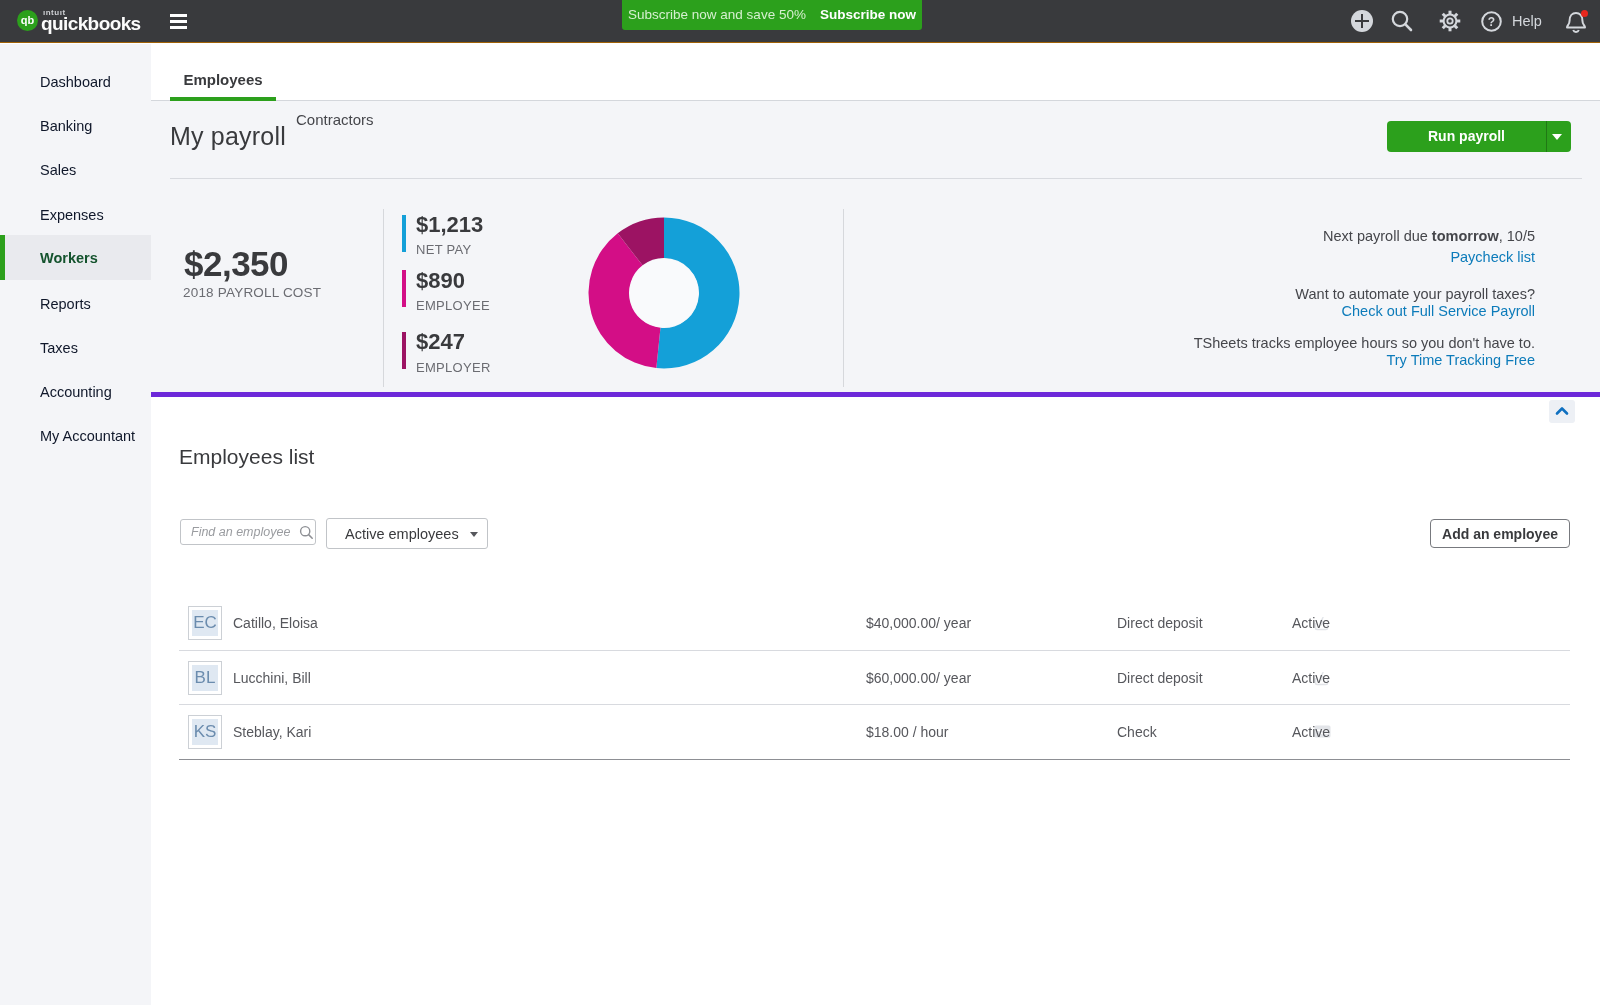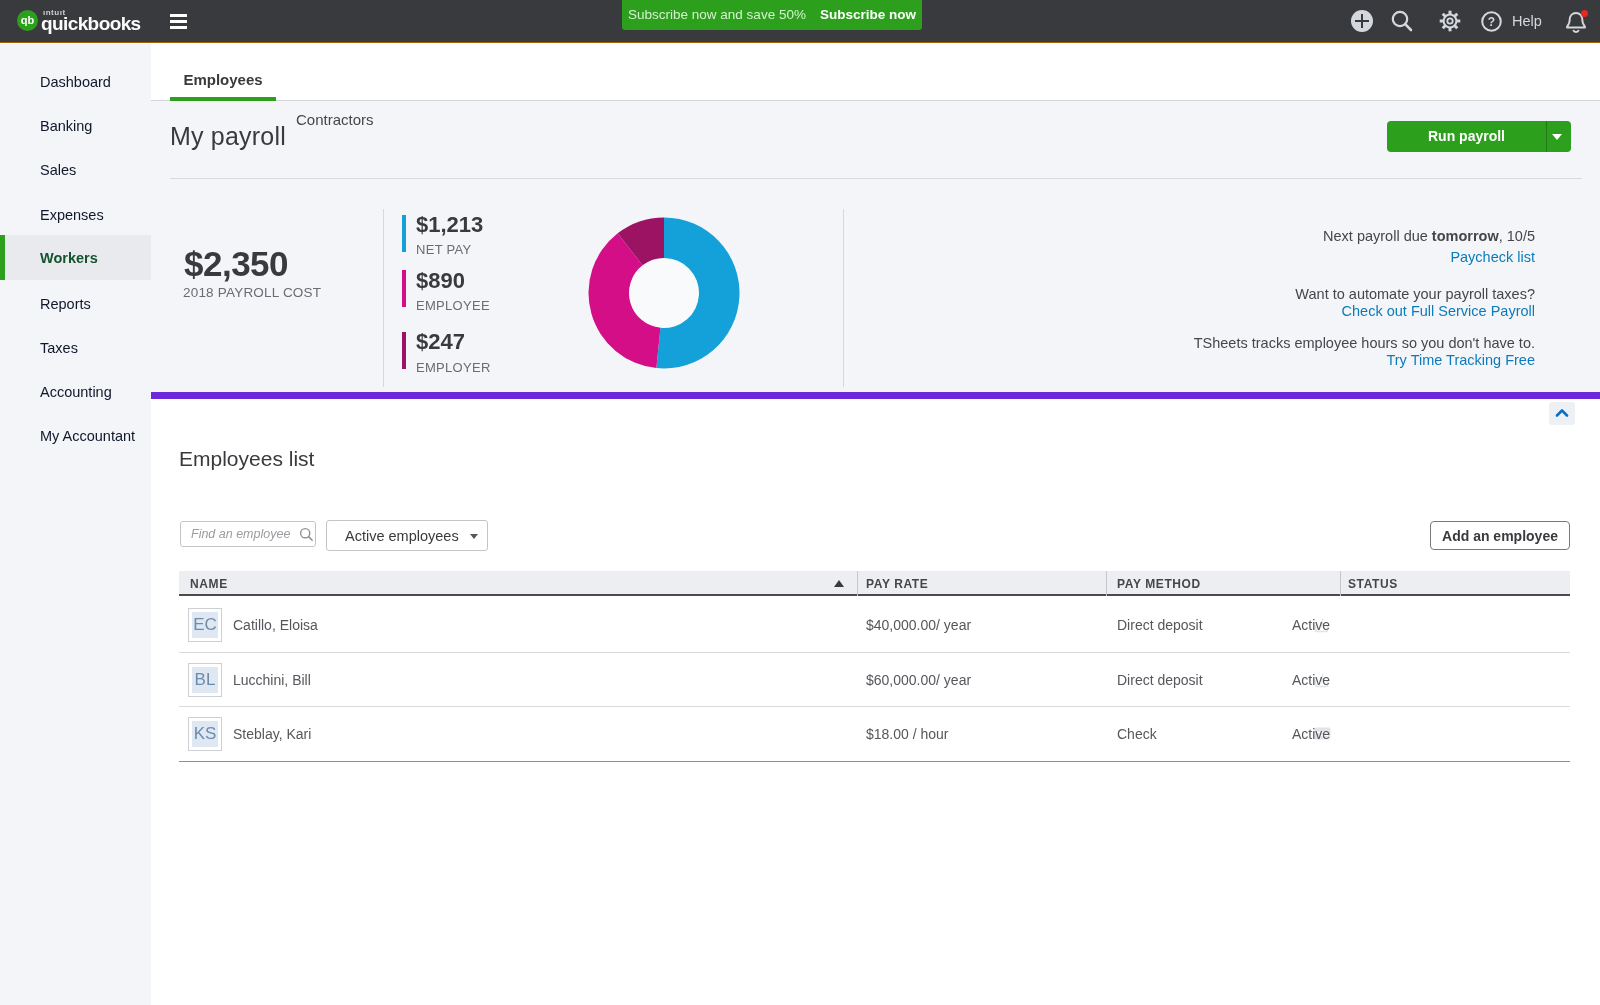--- a/index.html
+++ b/index.html
@@ -50,21 +50,21 @@
 .vdiv { position:absolute; top:30px; width:1px; height:178px; background:#d6d8dc; }
 .legbar { position:absolute; left:251px; width:4px; }
 .legval { position:absolute; left:265px; font-size:22px; font-weight:bold; color:#393a3d; }
 .leglab { position:absolute; left:265px; font-size:13px; color:#6b6c72; letter-spacing:.3px; }
 #donut { position:absolute; left:437px; top:38px; }
 #righttext { position:absolute; right:65px; top:0; width:600px; text-align:right; font-size:14.5px; color:#45464b; }
 #righttext .link { color:#0c7bba; }
 #righttext div { position:absolute; right:0; width:600px; }
 
 
-#content { position:absolute; left:0; top:348px; width:1449px; height:613px; background:#fff; border-top:7px solid #6d28d9; }
+#content { position:absolute; left:0; top:348px; width:1449px; height:613px; background:#fff; border-top:5px solid #6d28d9; }
 #collapse { position:absolute; left:1398px; top:3px; width:26px; height:23px; background:#edf0f5; border-radius:3px; }
 #emp-title { position:absolute; left:28px; top:48px; font-size:21px; color:#393a3d; }
 #search { position:absolute; left:29px; top:122px; width:136px; height:26px; border:1px solid #c1c4c8; border-radius:3px; background:#fff; }
 #search .ph { position:absolute; left:10px; top:5px; font-size:12.5px; font-style:italic; color:#9a9ca0; }
 #dropdown { position:absolute; left:175px; top:121px; width:162px; height:31px; border:1px solid #c1c4c8; border-radius:3px; background:#fff;padding-left:21px; }
 #dropdown .txt { position:absolute; left:18px; top:7px; font-size:14.5px; color:#393a3d; }
 #dropdown .caret { position:absolute; left:143px; top:13px; width:0; height:0; border-left:4.5px solid transparent; border-right:4.5px solid transparent; border-top:5.5px solid #56575c; }
 #addbtn { position:absolute; left:1279px; top:122px; width:140px; height:29px; border:1px solid #77797e; border-radius:4px; background:#fff; text-align:center; line-height:29px; font-size:14px; font-weight:bold; color:#393a3d; }
 
 #thead { position:absolute; left:28px; top:172px; width:1391px; height:25px; background:#eceef1; border-bottom:2px solid #4a4b4f; }
@@ -199,30 +199,20 @@
         <circle cx="6.2" cy="6.2" r="4.6" fill="none" stroke="#8d8f94" stroke-width="1.4"></circle>
         <line x1="9.6" y1="9.6" x2="13.2" y2="13.2" stroke="#8d8f94" stroke-width="1.5" stroke-linecap="round"></line>
       </svg>
     </div>
     <div id="dropdown">
       <div class="txt">Active employees</div>
       <div class="caret"></div>
     </div>
     <div id="addbtn">Add an employee</div>
 
-    <div id="thead">
-      <div class="col" style="left:11px;">NAME</div>
-      <div class="col" style="left:687px;">PAY RATE</div>
-      <div class="col" style="left:938px;">PAY METHOD</div>
-      <div class="col" style="left:1169px;">STATUS</div>
-      <div id="sort"></div>
-      <div class="cdiv" style="left:678px;"></div>
-      <div class="cdiv" style="left:927px;"></div>
-      <div class="cdiv" style="left:1161px;"></div>
-    </div>
 
     <div class="row" style="top:199px;">
       <div class="avatar">
           <div class="in">EC</div>
         </div>
       <div class="cell name">Catillo, Eloisa</div>
       <div class="cell payrate">$40,000.00/ year</div>
       <div class="cell paymethod">Direct deposit</div>
       <svg class="pmicon" width="16" height="15" viewBox="0 0 16 15">
         <path d="M1.5,7 v5 a1.5,1.5 0 0 0 1.5,1.5 h9 a1.5,1.5 0 0 0 1.5,-1.5 v-5" fill="none" stroke="#e2e4e8" stroke-width="1.6"></path>

